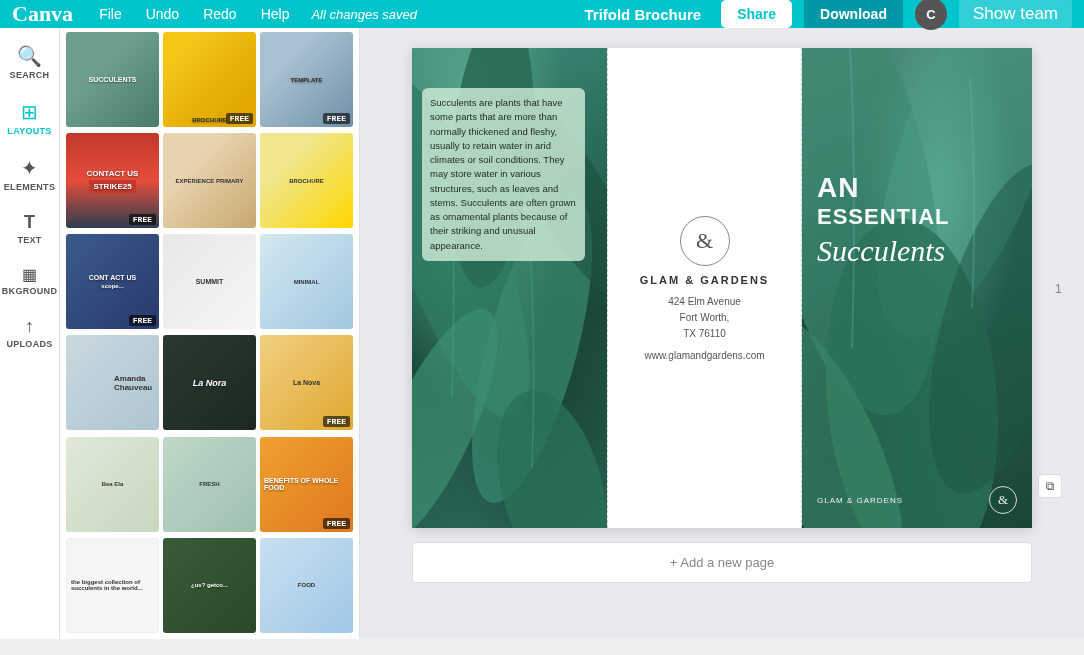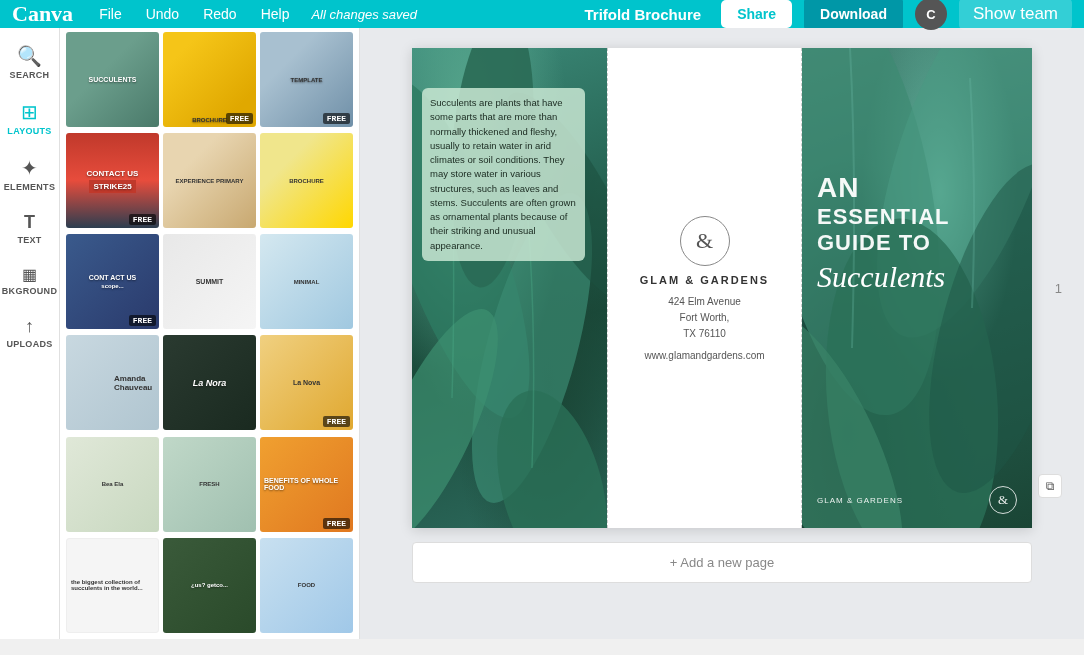--- a/index.html
+++ b/index.html
@@ -412,21 +412,20 @@
             <ellipse cx="110" cy="350" rx="85" ry="180" fill="#2a7058" transform="rotate(-5 110 350)" opacity="0.8"></ellipse>
             <ellipse cx="200" cy="280" rx="60" ry="170" fill="#1d5545" transform="rotate(15 200 280)" opacity="0.5"></ellipse>
             <ellipse cx="20" cy="400" rx="55" ry="150" fill="#3a8568" transform="rotate(-25 20 400)" opacity="0.7"></ellipse>
 
             <path d="M48 0 Q55 130 50 300" stroke="#6abba5" stroke-width="2" fill="none" opacity="0.3"></path>
             <path d="M168 30 Q175 150 170 260" stroke="#6abba5" stroke-width="2" fill="none" opacity="0.3"></path>
           </svg>
           <div class="right-text-overlay">
             <div class="right-an">AN</div>
             <div class="right-essential">ESSENTIAL</div>
-            <div class="right-guide">GUIDE TO</div>
             <div class="right-succulents">Succulents</div>
           </div>
           <div class="right-bottom">
             <div class="right-brand-bottom">GLAM &amp; GARDENS</div>
             <div class="right-ampersand-circle">
               <span>&amp;</span>
             </div>
           </div>
         </div>
 

